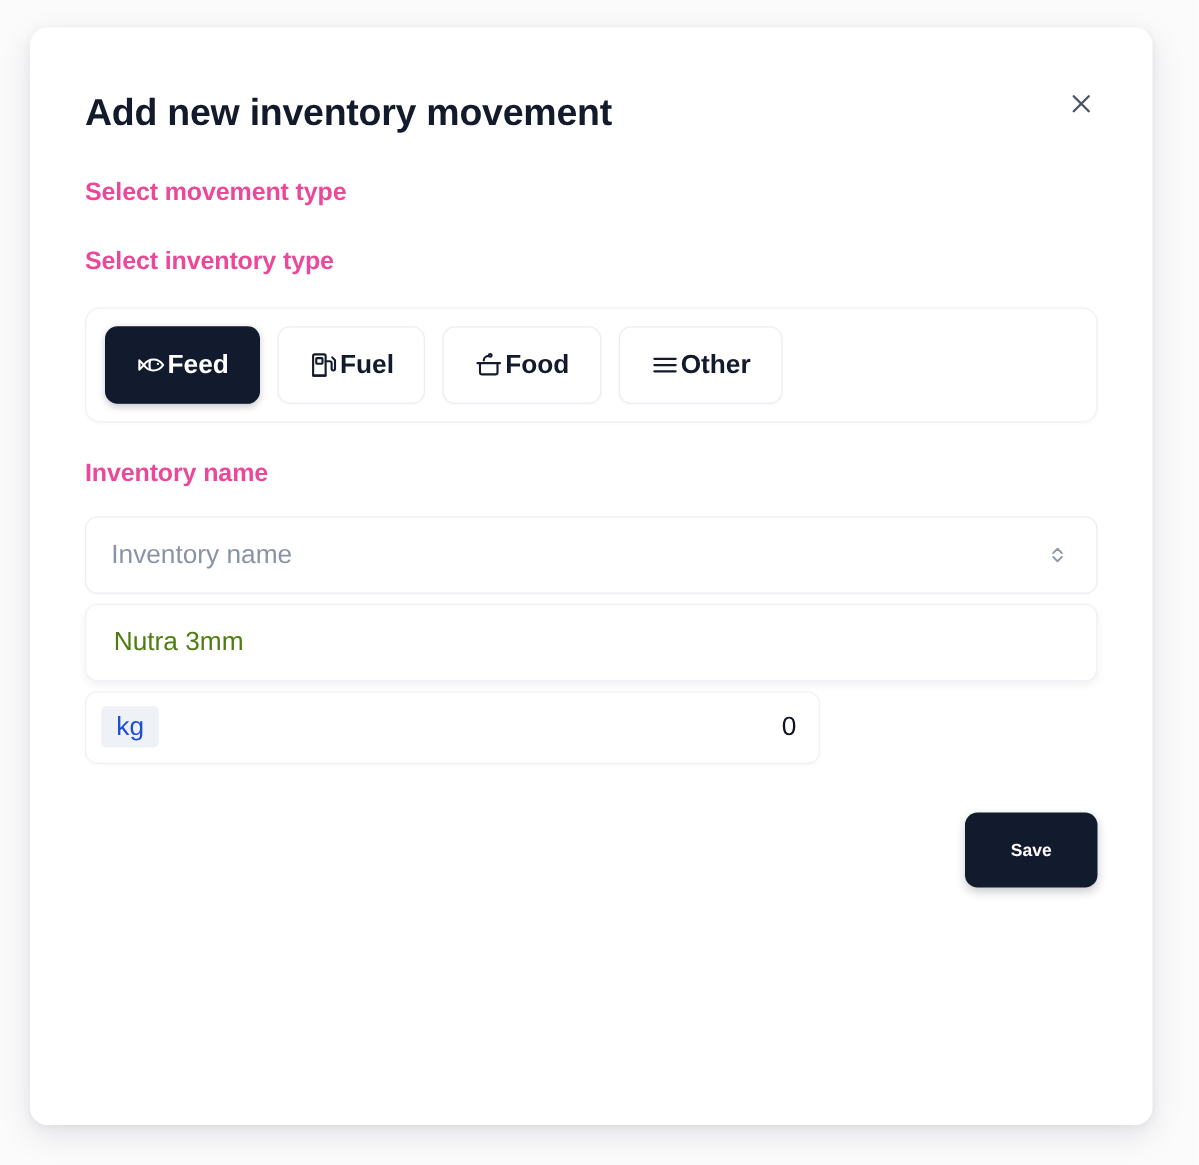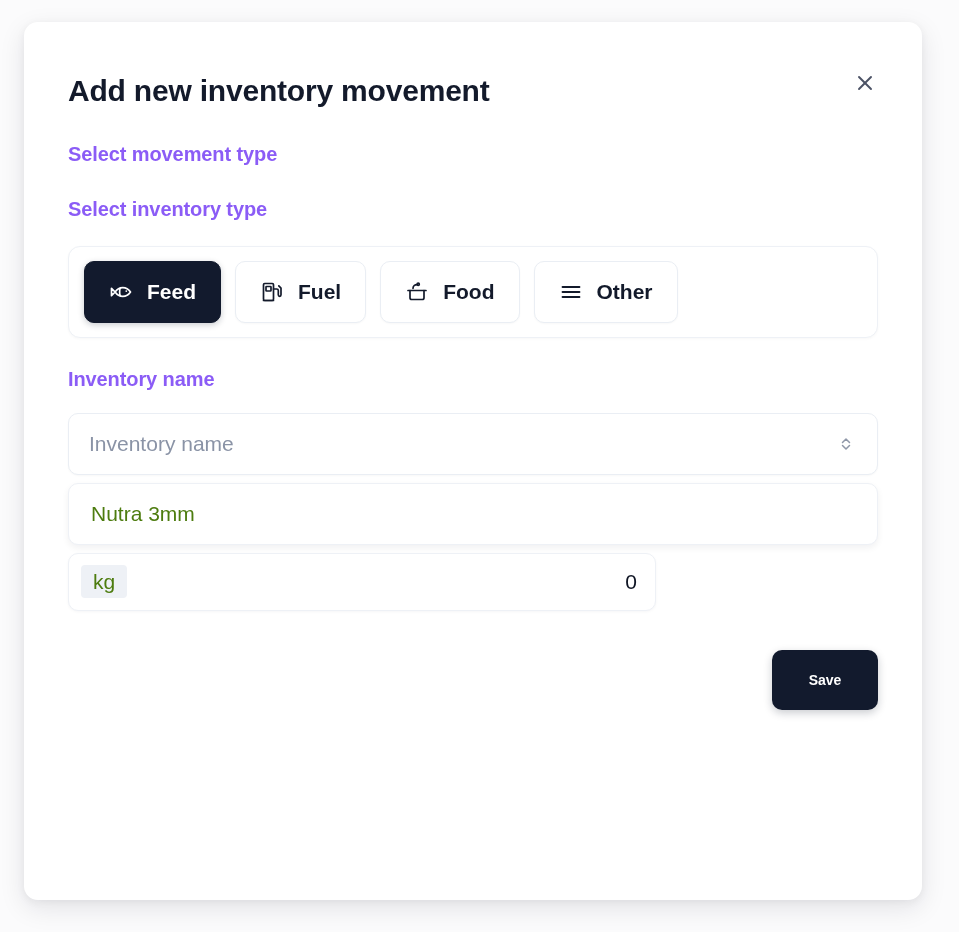--- a/index.html
+++ b/index.html
@@ -64,21 +64,21 @@
     font-size: 20px;
     color: #7c879b;
     margin-top: 14px;
     line-height: 1.2;
   }
 
   
   .section-label {
     font-size: 20px;
     font-weight: bold;
-    color: #8b5cf6;
+    color: #ec4899;
     letter-spacing: -0.1px;
   }
   .label-movement  { margin-top: 34px; }
   .label-inventory { margin-top: 32px; }
   .label-name      { margin-top: 30px; }
 
   
   .movement-row {
     display: flex;
     gap: 13px;
@@ -124,21 +124,21 @@
     background: #ffffff;
     box-shadow: 0 1px 3px rgba(15,23,42,0.03);
   }
   .type-chip {
     height: 62px;
     padding: 0 24px;
     border-radius: 10px;
     display: flex;
     align-items: center;
     justify-content: center;
-    gap: 14px;
+    gap: 1px;
     font-size: 21px;
     font-weight: bold;
     border: 1px solid #eaeef4;
     background: #ffffff;
     color: #131a2b;
     cursor: pointer;
     font-family: "Liberation Sans", sans-serif;
     box-shadow: 0 1px 2px rgba(15,23,42,0.03);
   }
   .type-chip.selected {
@@ -203,21 +203,21 @@
     border: 1px solid #eef1f6;
     border-radius: 10px;
     background: #ffffff;
     display: flex;
     align-items: center;
     padding: 0 18px 0 12px;
     box-shadow: 0 1px 3px rgba(15,23,42,0.04);
   }
   .qty-unit {
     background: #eef1f6;
-    color: #4d7c0f;
+    color: #1d4ed8;
     font-size: 21px;
     padding: 6px 12px;
     border-radius: 4px;
     line-height: 1;
   }
   .qty-value {
     margin-left: auto;
     font-size: 21px;
     color: #0e1423;
     border: none;

